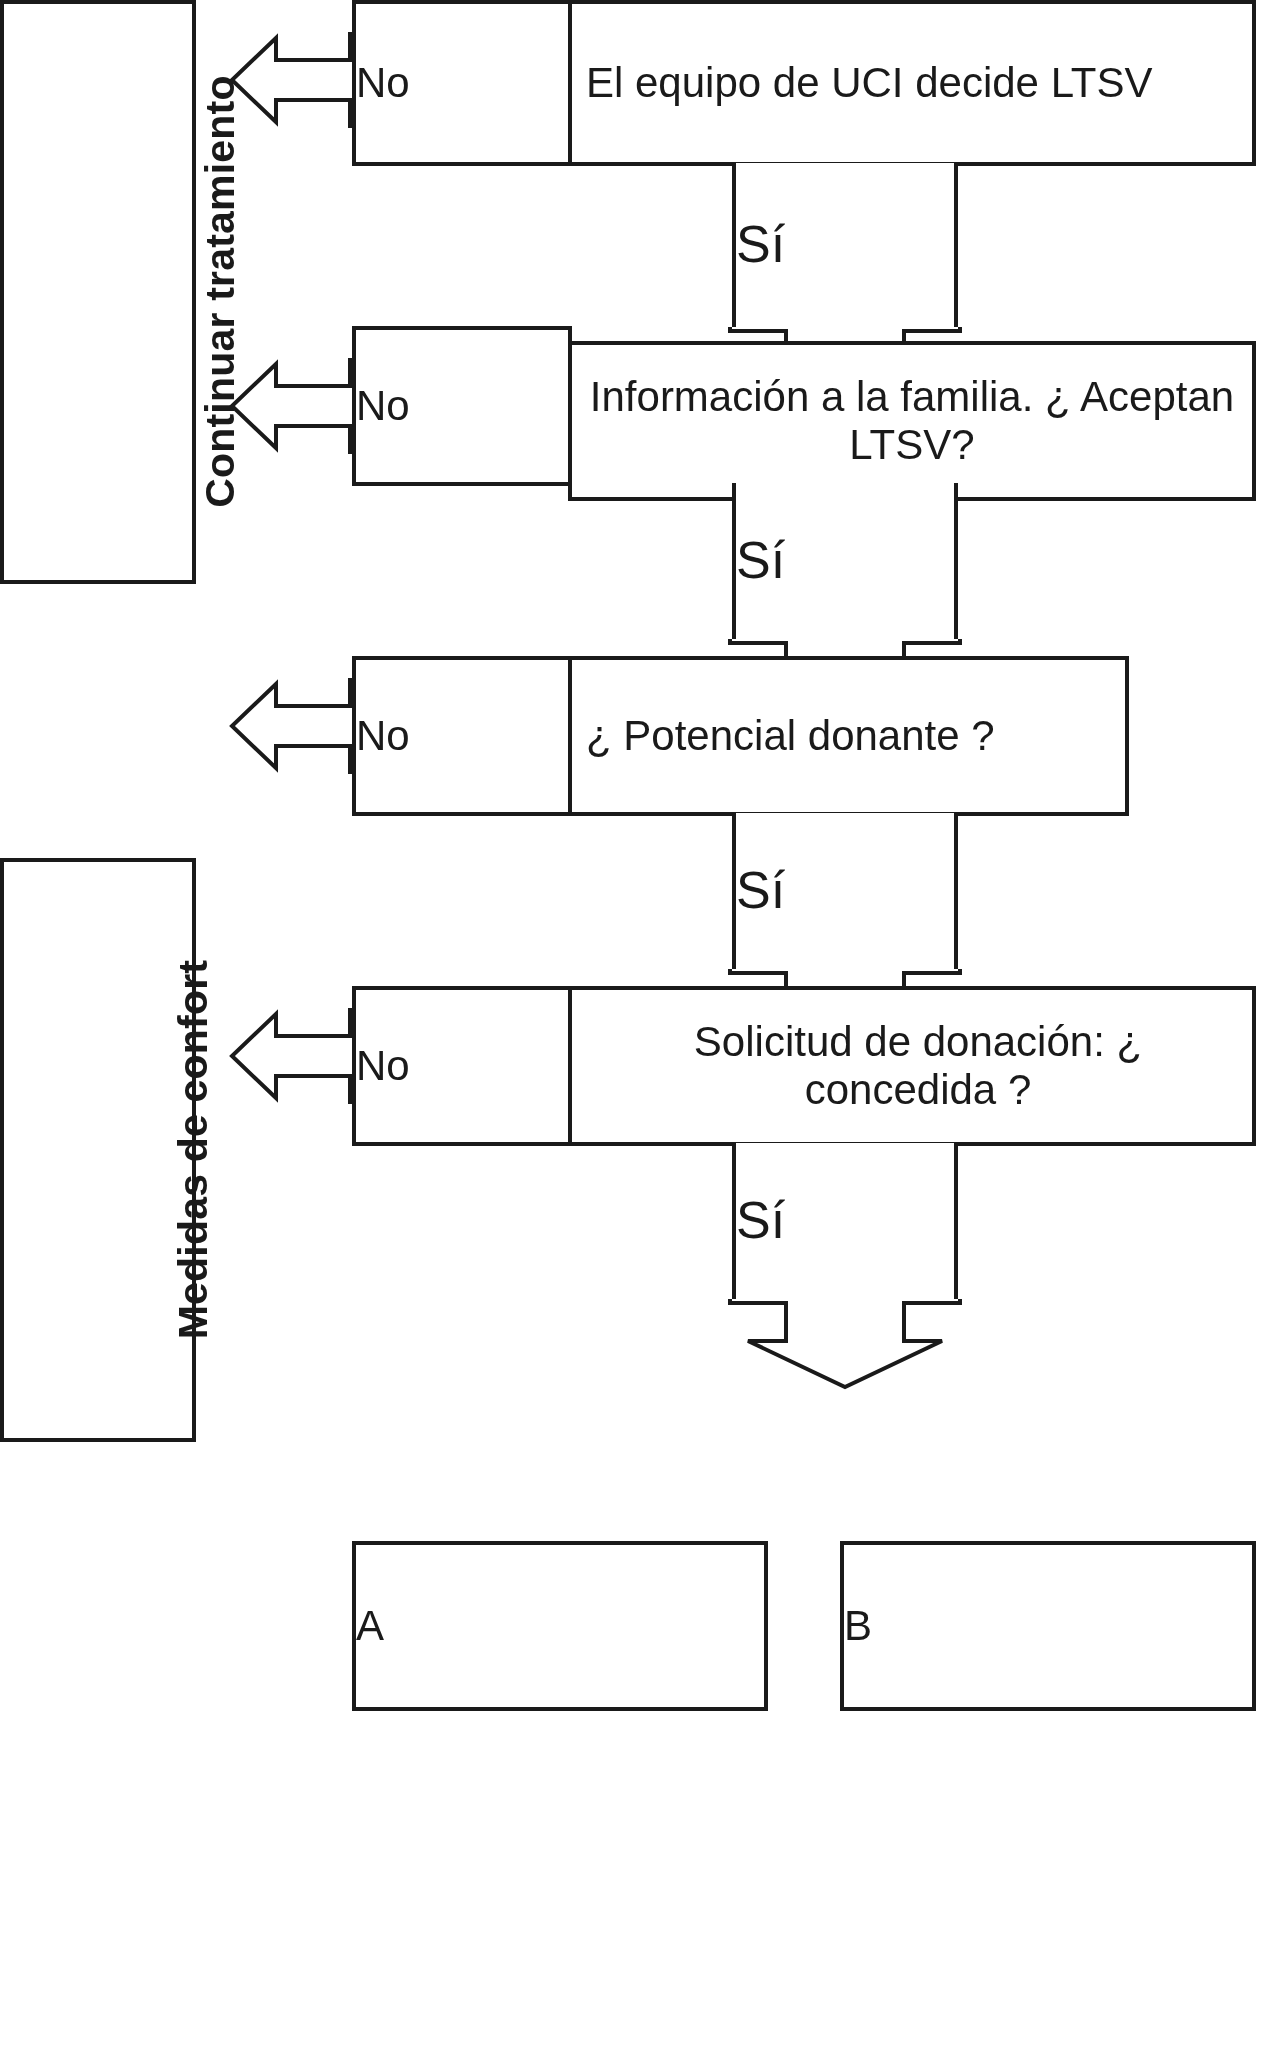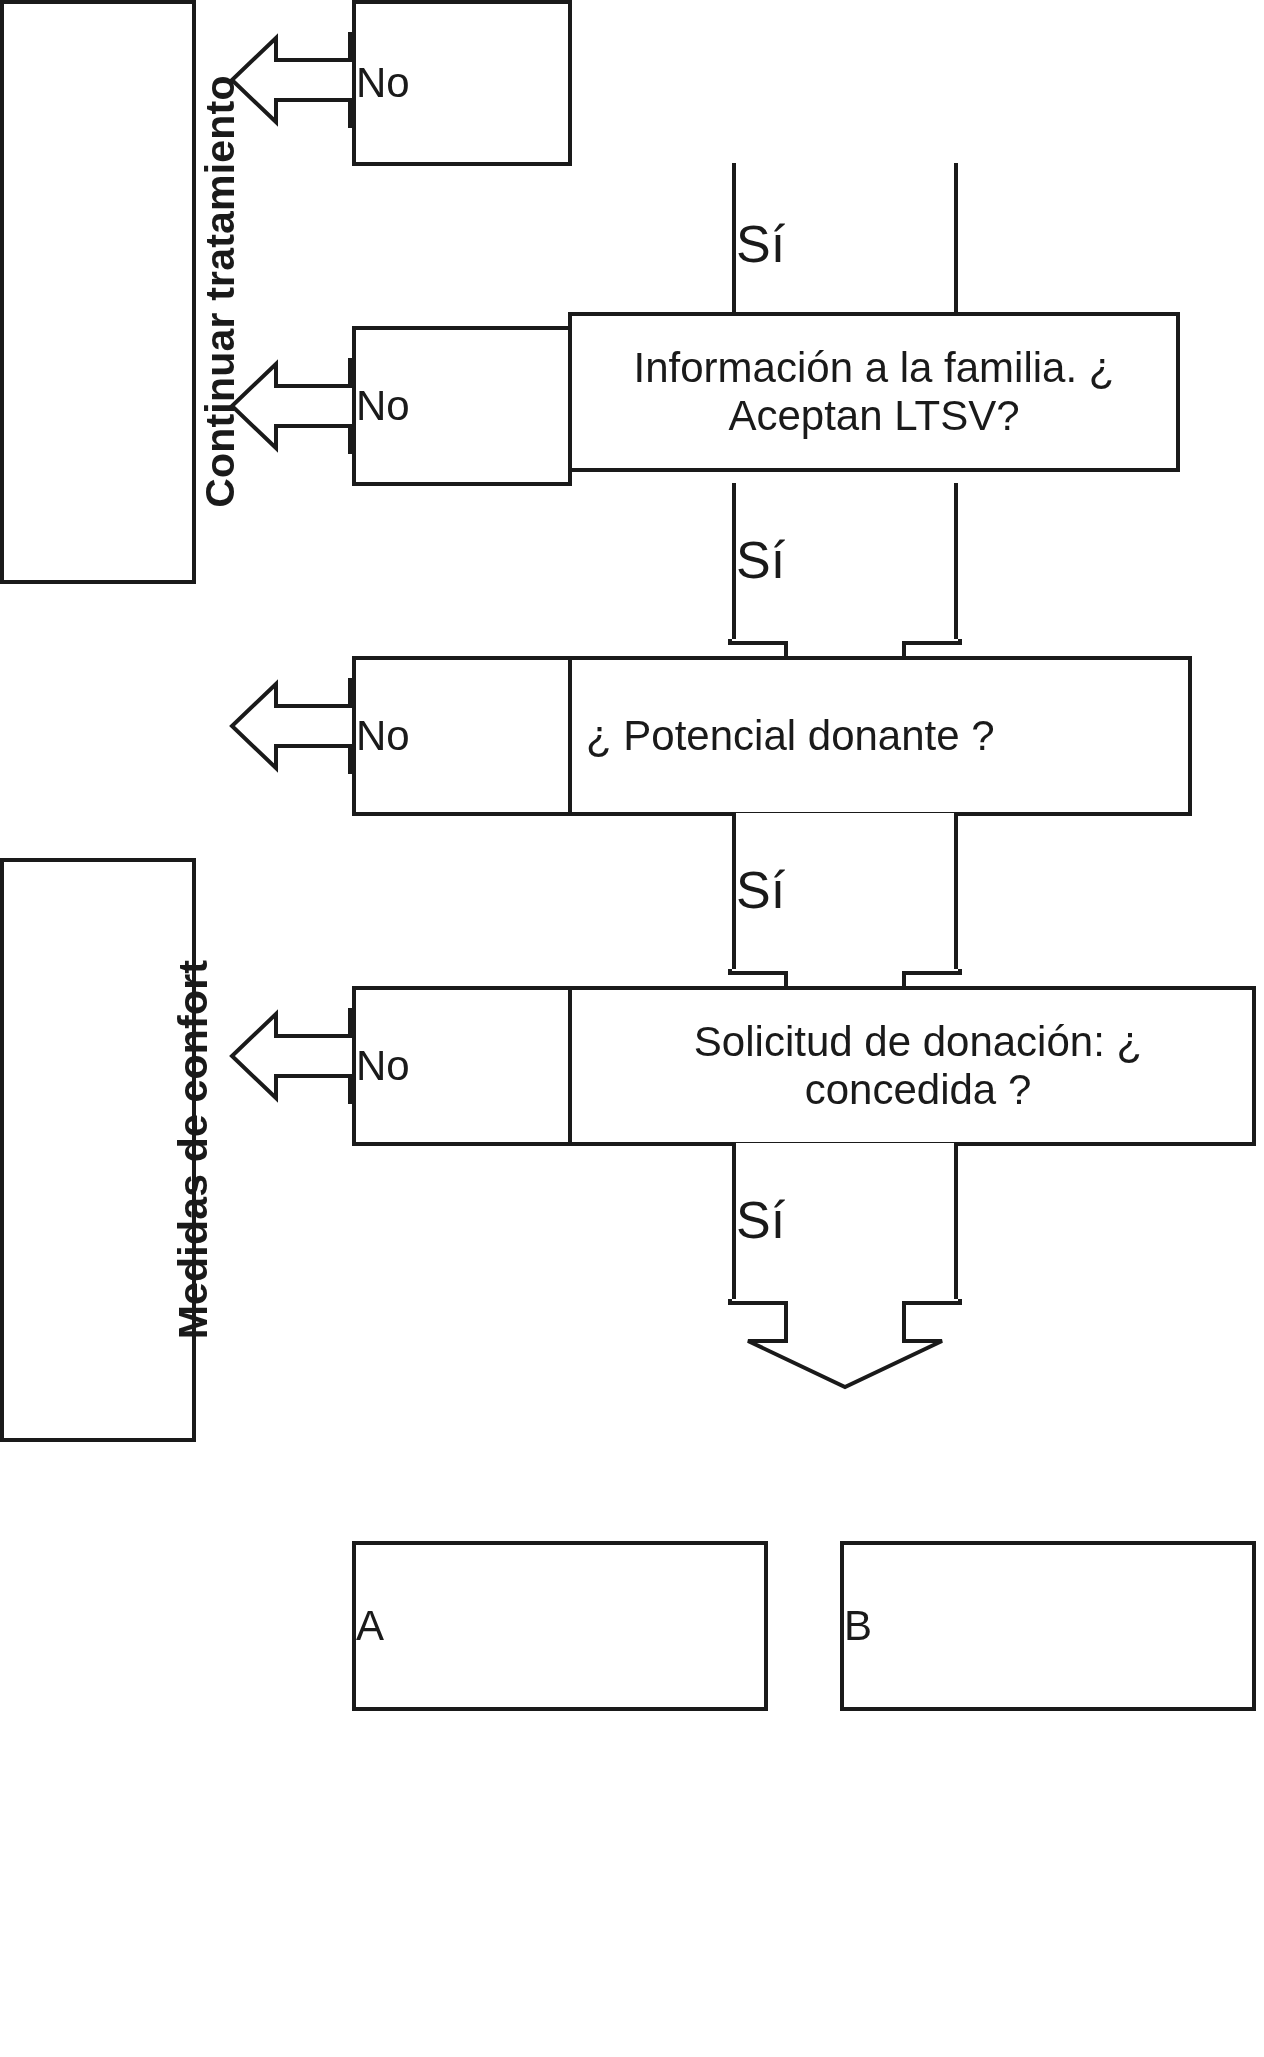--- a/index.html
+++ b/index.html
@@ -75,37 +75,40 @@
   </div>
 
   <svg class="arrow" style="left:228px; top:30px; width:128px; height:100px;" viewBox="0 0 128 100">
     <path d="M 122,2 L 122,30 L 48,30 L 48,8 L 4,50 L 48,92 L 48,70 L 122,70 L 122,98"></path>
   </svg>
 
   <div class="box" style="left:352px; top:0px; width:220px; height:166px;">
     <span class="no-text">No</span>
   </div>
 
+  <div class="box" style="left:568px; top:0px; width:688px; height:166px;">
+    <span class="q-text">El equipo de UCI decide LTSV</span>
+  </div>
 
   <div class="box" style="left:732px; top:163px; width:226px; height:168px; border-top:none;">
     <span class="si-text">Sí</span>
   </div>
   <svg class="arrow" style="left:728px; top:325px; width:234px; height:92px;" viewBox="0 0 234 92">
     <path d="M 2,2 L 2,6 L 58,6 L 58,44 L 20,44 L 117,90 L 214,44 L 176,44 L 176,6 L 232,6 L 232,2"></path>
   </svg>
 
   <svg class="arrow" style="left:228px; top:356px; width:128px; height:100px;" viewBox="0 0 128 100">
     <path d="M 122,2 L 122,30 L 48,30 L 48,8 L 4,50 L 48,92 L 48,70 L 122,70 L 122,98"></path>
   </svg>
 
   <div class="box" style="left:352px; top:326px; width:220px; height:160px;">
     <span class="no-text">No</span>
   </div>
 
-  <div class="box" style="left:568px; top:312px; width:612px; height:160px;">
+  <div class="box" style="left:568px; top:341px; width:688px; height:160px;">
     <span class="q-text">Información a la familia. ¿ Aceptan LTSV?</span>
   </div>
 
   <div class="box" style="left:732px; top:483px; width:226px; height:160px; border-top:none;">
     <span class="si-text">Sí</span>
   </div>
   <svg class="arrow" style="left:728px; top:637px; width:234px; height:92px;" viewBox="0 0 234 92">
     <path d="M 2,2 L 2,6 L 58,6 L 58,44 L 20,44 L 117,90 L 214,44 L 176,44 L 176,6 L 232,6 L 232,2"></path>
   </svg>
 
@@ -114,21 +117,21 @@
   </div>
 
   <svg class="arrow" style="left:228px; top:676px; width:128px; height:100px;" viewBox="0 0 128 100">
     <path d="M 122,2 L 122,30 L 48,30 L 48,8 L 4,50 L 48,92 L 48,70 L 122,70 L 122,98"></path>
   </svg>
 
   <div class="box" style="left:352px; top:656px; width:220px; height:160px;">
     <span class="no-text">No</span>
   </div>
 
-  <div class="box" style="left:568px; top:656px; width:624px; height:160px;">
+  <div class="box" style="left:568px; top:656px; width:561px; height:160px;">
     <span class="q-text">¿ Potencial donante ?</span>
   </div>
 
   <div class="box" style="left:732px; top:813px; width:226px; height:160px; border-top:none;">
     <span class="si-text">Sí</span>
   </div>
   <svg class="arrow" style="left:728px; top:967px; width:234px; height:92px;" viewBox="0 0 234 92">
     <path d="M 2,2 L 2,6 L 58,6 L 58,44 L 20,44 L 117,90 L 214,44 L 176,44 L 176,6 L 232,6 L 232,2"></path>
   </svg>
 

